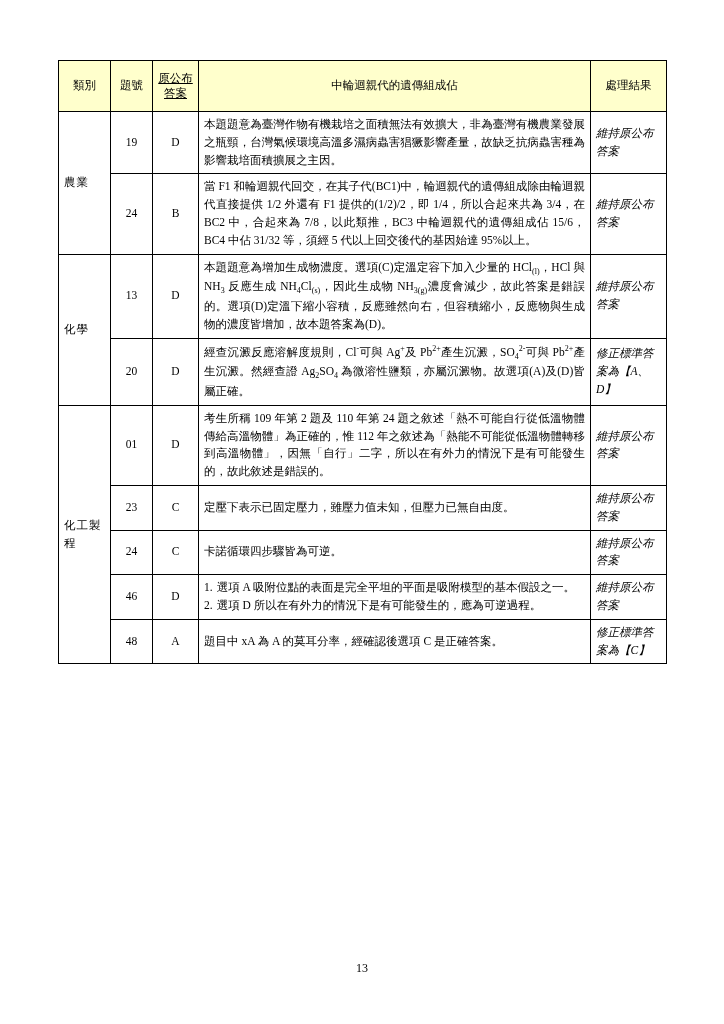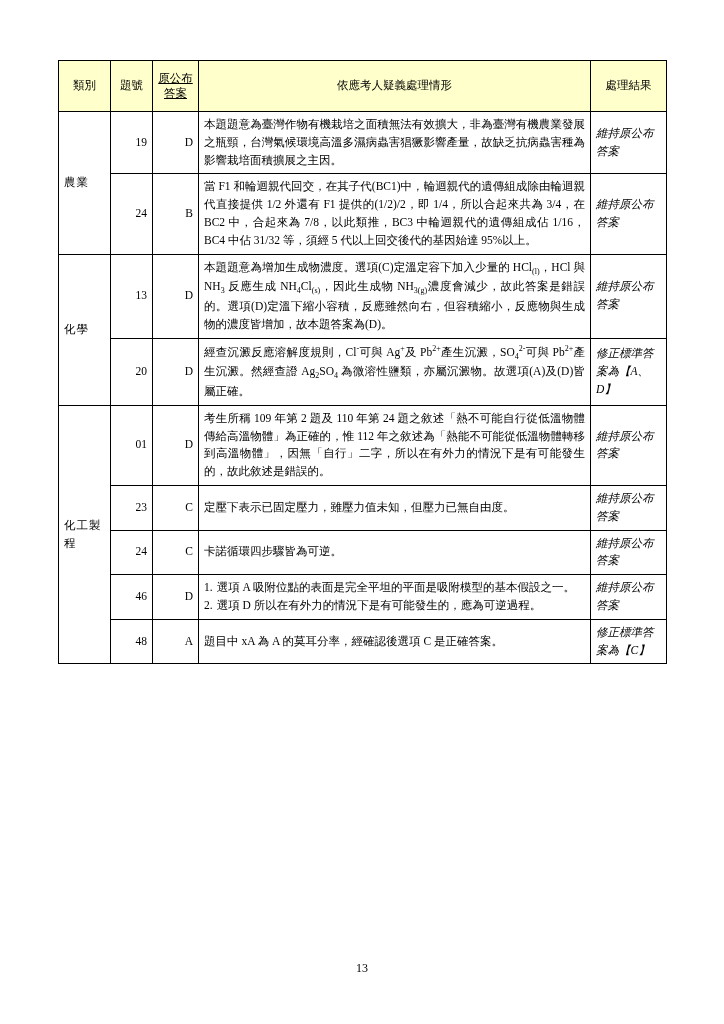--- a/index.html
+++ b/index.html
@@ -45,21 +45,21 @@
   .col-ans { width: 46px; }
   .col-desc { width: 392px; }
   .col-res { width: 76px; }
 
   td.cat {
     text-align: left;
     font-size: 12.5px;
     letter-spacing: 1px;
   }
   td.num, td.ans {
-    text-align: right;
+    text-align: center;
     font-size: 12.5px;
   }
   td.desc {
     text-align: justify;
     text-justify: inter-ideograph;
     font-size: 11.5px;
     line-height: 1.75;
     padding: 6px 7px;
   }
   td.res {
@@ -114,38 +114,38 @@
       <col class="col-res">
     </colgroup>
     <thead>
       <tr>
         <th>類別</th>
         <th>題號</th>
         <th>
           <span class="hdr-stack">原公布</span>
           <span class="hdr-stack">答案</span>
         </th>
-        <th>依應考人疑義處理情形</th>
+        <th>中輪迴親代的遺傳組成佔</th>
         <th>處理結果</th>
       </tr>
     </thead>
     <tbody>
 
       <tr>
         <td class="cat" rowspan="2">農業</td>
         <td class="num">19</td>
         <td class="ans">D</td>
         <td class="desc">本題題意為臺灣作物有機栽培之面積無法有效擴大，非為臺灣有機農業發展之瓶頸，台灣氣候環境高溫多濕病蟲害猖獗影響產量，故缺乏抗病蟲害種為影響栽培面積擴展之主因。</td>
         <td class="res">維持原公布答案</td>
       </tr>
 
       <tr>
         <td class="num">24</td>
         <td class="ans">B</td>
-        <td class="desc">當 F1 和輪迴親代回交，在其子代(BC1)中，輪迴親代的遺傳組成除由輪迴親代直接提供 1/2 外還有 F1 提供的(1/2)/2，即 1/4，所以合起來共為 3/4，在 BC2 中，合起來為 7/8，以此類推，BC3 中輪迴親代的遺傳組成佔 1/16，BC4 中佔 31/32 等，須經 5 代以上回交後代的基因始達 95%以上。</td>
+        <td class="desc">當 F1 和輪迴親代回交，在其子代(BC1)中，輪迴親代的遺傳組成除由輪迴親代直接提供 1/2 外還有 F1 提供的(1/2)/2，即 1/4，所以合起來共為 3/4，在 BC2 中，合起來為 7/8，以此類推，BC3 中輪迴親代的遺傳組成佔 15/6，BC4 中佔 31/32 等，須經 5 代以上回交後代的基因始達 95%以上。</td>
         <td class="res">維持原公布答案</td>
       </tr>
 
       <tr>
         <td class="cat" rowspan="2">化學</td>
         <td class="num">13</td>
         <td class="ans">D</td>
         <td class="desc">本題題意為增加生成物濃度。選項(C)定溫定容下加入少量的 HCl<sub>(l)</sub>，HCl 與 NH<sub>3</sub> 反應生成 NH<sub>4</sub>Cl<sub>(s)</sub>，因此生成物 NH<sub>3(g)</sub>濃度會減少，故此答案是錯誤的。選項(D)定溫下縮小容積，反應雖然向右，但容積縮小，反應物與生成物的濃度皆增加，故本題答案為(D)。</td>
         <td class="res">維持原公布答案</td>
       </tr>

